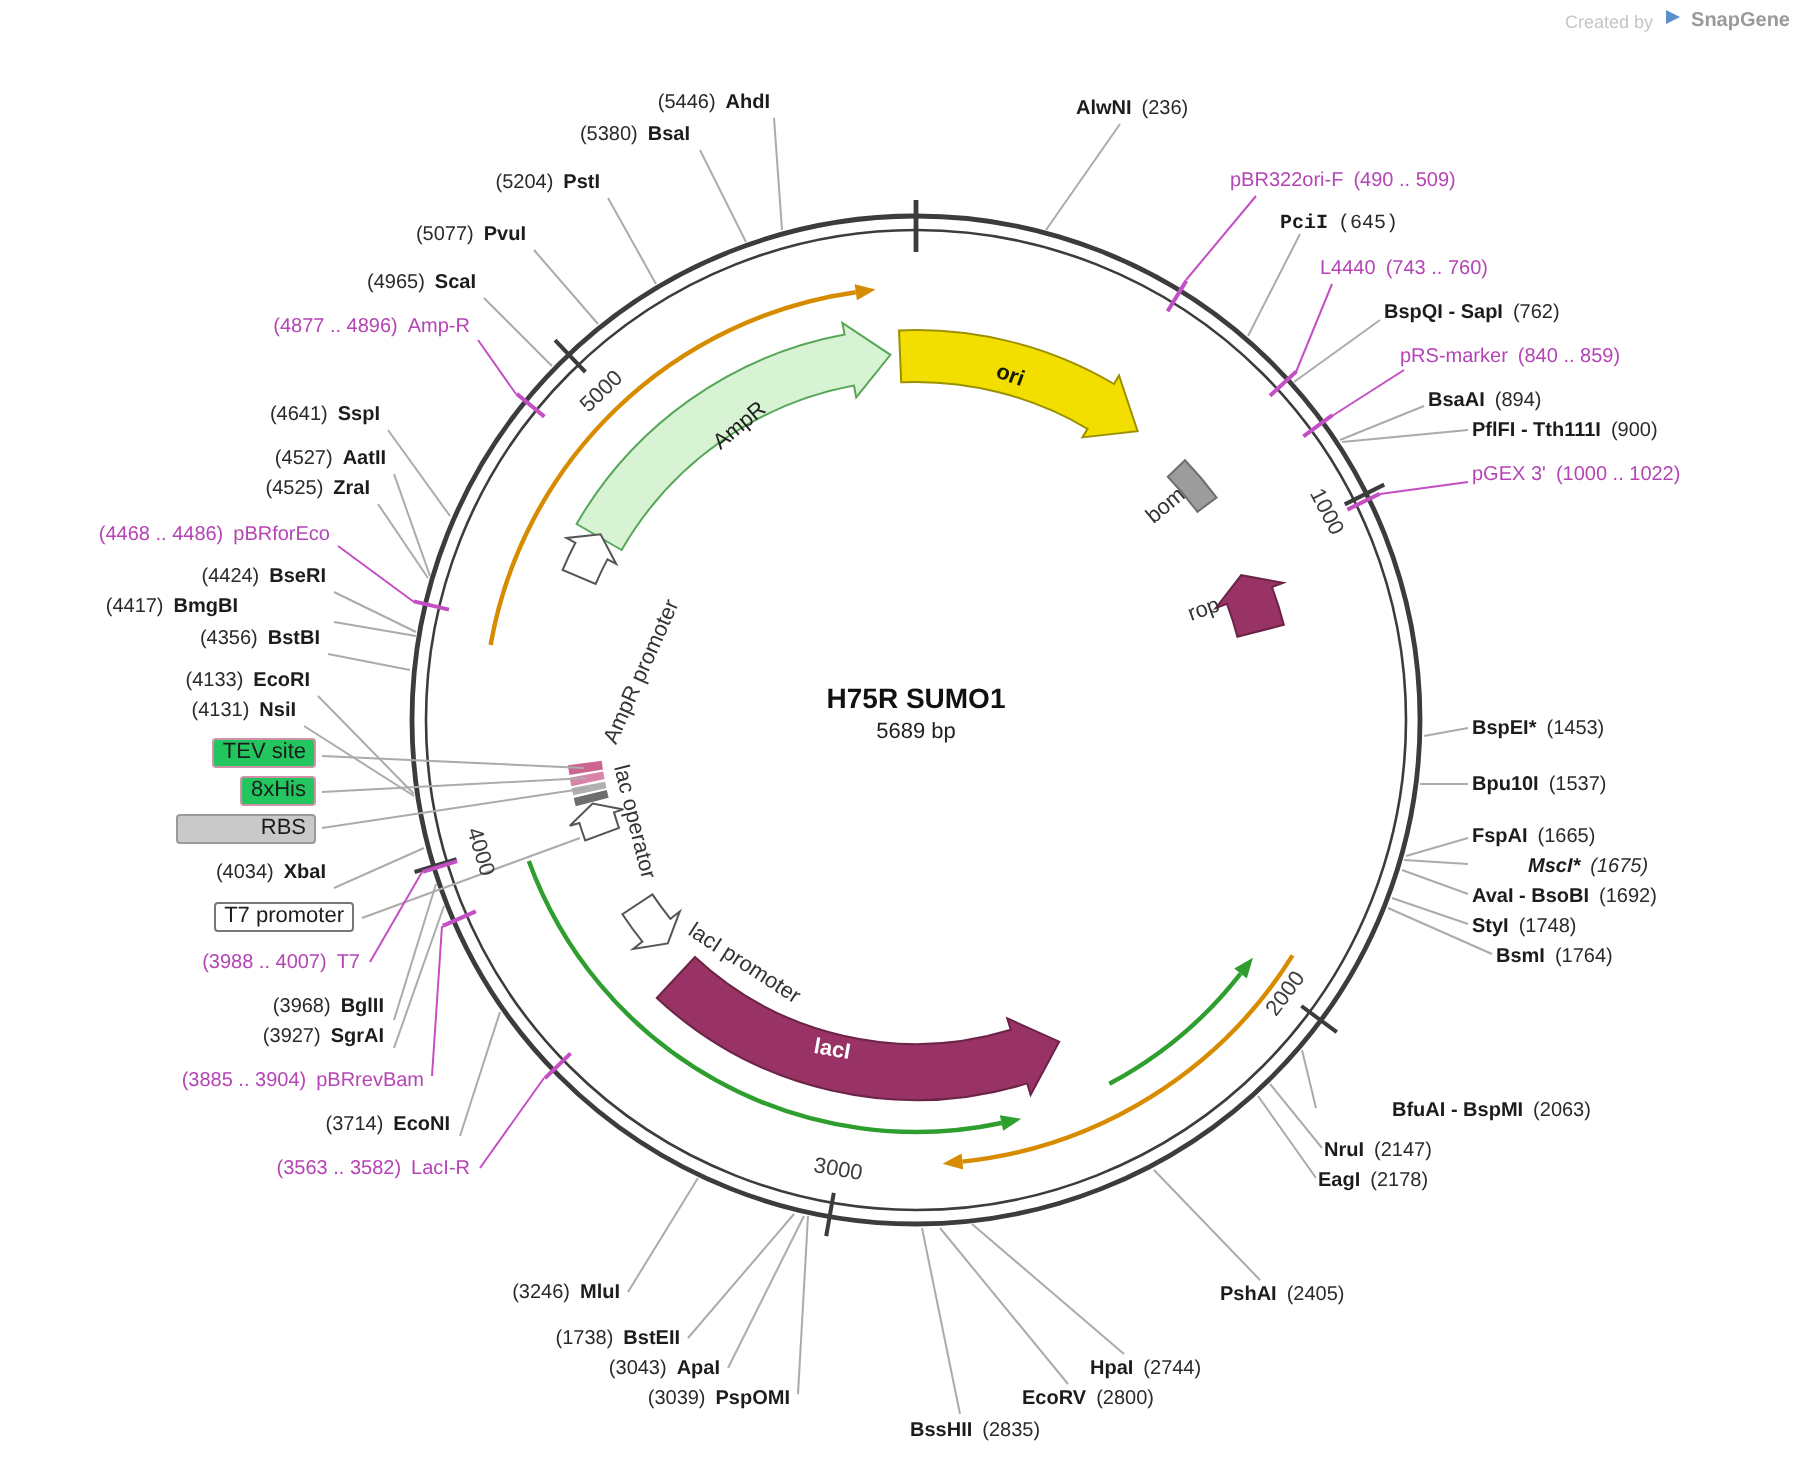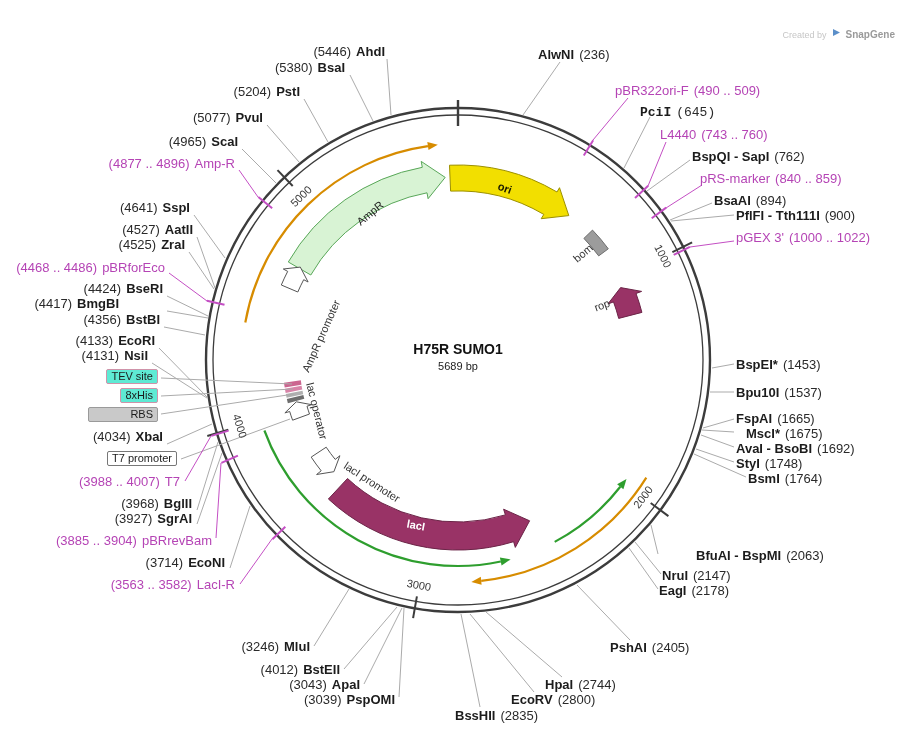--- a/index.html
+++ b/index.html
@@ -1,34 +1,34 @@
 <!DOCTYPE html>
 <html><head>
 <meta charset="utf-8">
 <style>
   html,body{margin:0;padding:0;background:#fff;}
   #canvas{position:relative;width:903px;height:734px;background:#ffffff;overflow:hidden;
           font-family:"Liberation Sans",sans-serif;}
   #mapsvg{position:absolute;left:0;top:0;}
-  .lbl{position:absolute;font-size:13px;color:#1c1c1c;white-space:nowrap;line-height:14px;}
+  .lbl{position:absolute;font-size:10px;color:#1c1c1c;white-space:nowrap;line-height:14px;}
   .lbl .nm{font-weight:bold;}
   .lbl .ps{color:#2a2a2a;}
   .gapL{margin-left:5px;}
   .purple{color:#b544b5;}
   .boxlbl{position:absolute;font-size:11px;line-height:13px;white-space:nowrap;
           padding:0 4px;border:1px solid #9a9a9a;border-radius:2px;color:#1c1c1c;}
-  .pinkbox{background:#5eead4;border-color:#cf93a9;}
+  .pinkbox{background:#22c55e;border-color:#cf93a9;}
   .graybox{background:#c9c9c9;border-color:#9a9a9a;}
   .whitebox{background:#ffffff;border-color:#777;}
   .inner{position:absolute;font-size:11px;color:#333;white-space:nowrap;}
   .ticklbl{position:absolute;font-size:11px;color:#3c3c3c;white-space:nowrap;}
   .title{position:absolute;font-size:14px;font-weight:bold;color:#111;white-space:nowrap;}
   .subtitle{position:absolute;font-size:11px;color:#222;white-space:nowrap;}
   .wm{position:absolute;right:8px;top:4px;display:flex;align-items:center;gap:4px;
-      font-size:9px;color:#c6c6c6;margin-top:24px;}
+      font-size:9px;color:#c6c6c6;}
   .wm .brand{font-size:10px;font-weight:bold;color:#9a9a9a;}
 </style>
 </head>
 <body>
 
 <div id="canvas">
 
 <svg id="mapsvg" width="903" height="734">
 
   <circle cx="458" cy="360" r="252" fill="none" stroke="#3c3c3c" stroke-width="2.4"></circle>
@@ -177,33 +177,33 @@
 <div class="lbl" style="right:740px;top:282px;"><span class="ps">(4424)</span><span class="nm gapL">BseRI</span></div>
 <div class="lbl" style="right:784px;top:297px;"><span class="ps">(4417)</span><span class="nm gapL">BmgBI</span></div>
 <div class="lbl" style="right:743px;top:313px;"><span class="ps">(4356)</span><span class="nm gapL">BstBI</span></div>
 <div class="lbl" style="right:748px;top:334px;"><span class="ps">(4133)</span><span class="nm gapL">EcoRI</span></div>
 <div class="lbl" style="right:755px;top:349px;"><span class="ps">(4131)</span><span class="nm gapL">NsiI</span></div>
 <div class="lbl" style="right:740px;top:430px;"><span class="ps">(4034)</span><span class="nm gapL">XbaI</span></div>
 <div class="lbl" style="right:711px;top:497px;"><span class="ps">(3968)</span><span class="nm gapL">BglII</span></div>
 <div class="lbl" style="right:711px;top:512px;"><span class="ps">(3927)</span><span class="nm gapL">SgrAI</span></div>
 <div class="lbl" style="right:678px;top:556px;"><span class="ps">(3714)</span><span class="nm gapL">EcoNI</span></div>
 <div class="lbl" style="right:593px;top:640px;"><span class="ps">(3246)</span><span class="nm gapL">MluI</span></div>
-<div class="lbl" style="right:563px;top:663px;"><span class="ps">(4012)</span><span class="nm gapL">BstEII</span></div>
+<div class="lbl" style="right:563px;top:663px;"><span class="ps">(1738)</span><span class="nm gapL">BstEII</span></div>
 <div class="lbl" style="right:543px;top:678px;"><span class="ps">(3043)</span><span class="nm gapL">ApaI</span></div>
 <div class="lbl" style="right:508px;top:693px;"><span class="ps">(3039)</span><span class="nm gapL">PspOMI</span></div>
 
 <div class="lbl" style="left:538px;top:48px;"><span class="nm">AlwNI</span><span class="ps gapL">(236)</span></div>
 <div class="lbl" style="left:640px;top:106px;font-family:Liberation Mono, monospace;"><span class="nm">PciI</span><span class="ps gapL">(645)</span></div>
 <div class="lbl" style="left:692px;top:150px;"><span class="nm">BspQI - SapI</span><span class="ps gapL">(762)</span></div>
 <div class="lbl" style="left:714px;top:194px;"><span class="nm">BsaAI</span><span class="ps gapL">(894)</span></div>
 <div class="lbl" style="left:736px;top:209px;"><span class="nm">PflFI - Tth111I</span><span class="ps gapL">(900)</span></div>
 <div class="lbl" style="left:736px;top:358px;"><span class="nm">BspEI*</span><span class="ps gapL">(1453)</span></div>
 <div class="lbl" style="left:736px;top:386px;"><span class="nm">Bpu10I</span><span class="ps gapL">(1537)</span></div>
 <div class="lbl" style="left:736px;top:412px;"><span class="nm">FspAI</span><span class="ps gapL">(1665)</span></div>
-<div class="lbl" style="left:746px;top:427px;"><span class="nm">MscI*</span><span class="ps gapL">(1675)</span></div>
+<div class="lbl" style="left:764px;top:427px;font-style:italic;"><span class="nm">MscI*</span><span class="ps gapL">(1675)</span></div>
 <div class="lbl" style="left:736px;top:442px;"><span class="nm">AvaI - BsoBI</span><span class="ps gapL">(1692)</span></div>
 <div class="lbl" style="left:736px;top:457px;"><span class="nm">StyI</span><span class="ps gapL">(1748)</span></div>
 <div class="lbl" style="left:748px;top:472px;"><span class="nm">BsmI</span><span class="ps gapL">(1764)</span></div>
 <div class="lbl" style="left:656px;top:549px;padding-left:40px;"><span class="nm">BfuAI - BspMI</span><span class="ps gapL">(2063)</span></div>
 <div class="lbl" style="left:662px;top:569px;"><span class="nm">NruI</span><span class="ps gapL">(2147)</span></div>
 <div class="lbl" style="left:659px;top:584px;"><span class="nm">EagI</span><span class="ps gapL">(2178)</span></div>
 <div class="lbl" style="left:610px;top:641px;"><span class="nm">PshAI</span><span class="ps gapL">(2405)</span></div>
 <div class="lbl" style="left:545px;top:678px;text-align:right;"><span class="nm">HpaI</span><span class="ps gapL">(2744)</span></div>
 <div class="lbl" style="left:511px;top:693px;"><span class="nm">EcoRV</span><span class="ps gapL">(2800)</span></div>
 <div class="lbl" style="left:455px;top:709px;"><span class="nm">BssHII</span><span class="ps gapL">(2835)</span></div>

